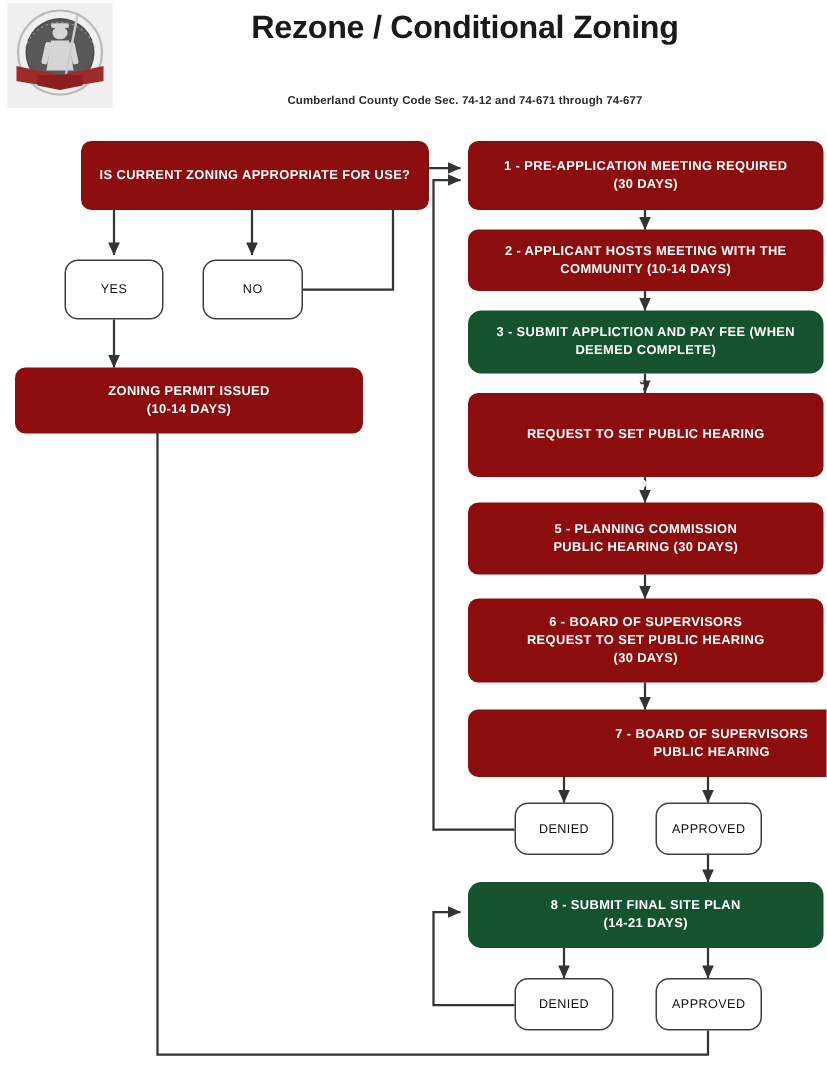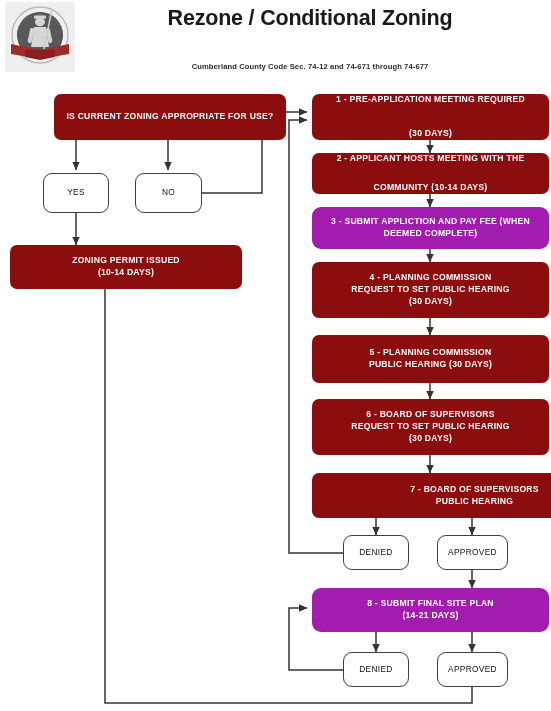--- a/index.html
+++ b/index.html
@@ -71,21 +71,21 @@
 
   .node.red {
     background: #8b0d0d;
     color: #ffffff;
     border-radius: 7px;
     font-size: 8.6px;
     font-weight: bold;
     letter-spacing: 0.25px;
   }
   .node.black {
-    background: #a21caf;
+    background: #14532d;
     color: #ffffff;
     border-radius: 9px;
     font-size: 8.6px;
     font-weight: bold;
     letter-spacing: 0.25px;
   }
   .node.white {
     background: #ffffff;
     color: #111111;
     border: 1.2px solid #3f3f3f;
@@ -190,36 +190,36 @@
 
   <div class="node white" style="left:135px; top:173px; width:67px; height:40px;">
     <span class="ln">NO</span>
   </div>
 
   <div class="node red" style="left:10px; top:245px; width:232px; height:44px;">
     <span class="ln">ZONING PERMIT ISSUED</span>
     <span class="ln">(10-14 DAYS)</span>
   </div>
 
-  <div class="node red" style="left:312px; top:94px; width:237px; height:46px;justify-content:space-between;">
+  <div class="node red" style="left:312px; top:94px; width:237px; height:46px;">
     <span class="ln">1 - PRE-APPLICATION MEETING REQUIRED</span>
     <span class="ln">(30 DAYS)</span>
   </div>
 
-  <div class="node red" style="left:312px; top:153px; width:237px; height:41px;justify-content:space-between;">
+  <div class="node red" style="left:312px; top:153px; width:237px; height:41px;">
     <span class="ln">2 - APPLICANT HOSTS MEETING WITH THE</span>
     <span class="ln">COMMUNITY (10-14 DAYS)</span>
   </div>
 
   <div class="node black" style="left:312px; top:207px; width:237px; height:42px;">
     <span class="ln">3 - SUBMIT APPLICTION AND PAY FEE (WHEN</span>
     <span class="ln">DEEMED COMPLETE)</span>
   </div>
 
-  <div class="node red" style="left:312px; top:262px; width:237px; height:56px;">
+  <div class="node red" style="left:312px; top:262px; width:237px; height:56px;gap:21px;">
     <span class="ln">4 - PLANNING COMMISSION</span>
     <span class="ln">REQUEST TO SET PUBLIC HEARING</span>
     <span class="ln">(30 DAYS)</span>
   </div>
 
   <div class="node red" style="left:312px; top:335px; width:237px; height:48px;">
     <span class="ln">5 - PLANNING COMMISSION</span>
     <span class="ln">PUBLIC HEARING (30 DAYS)</span>
   </div>
 

